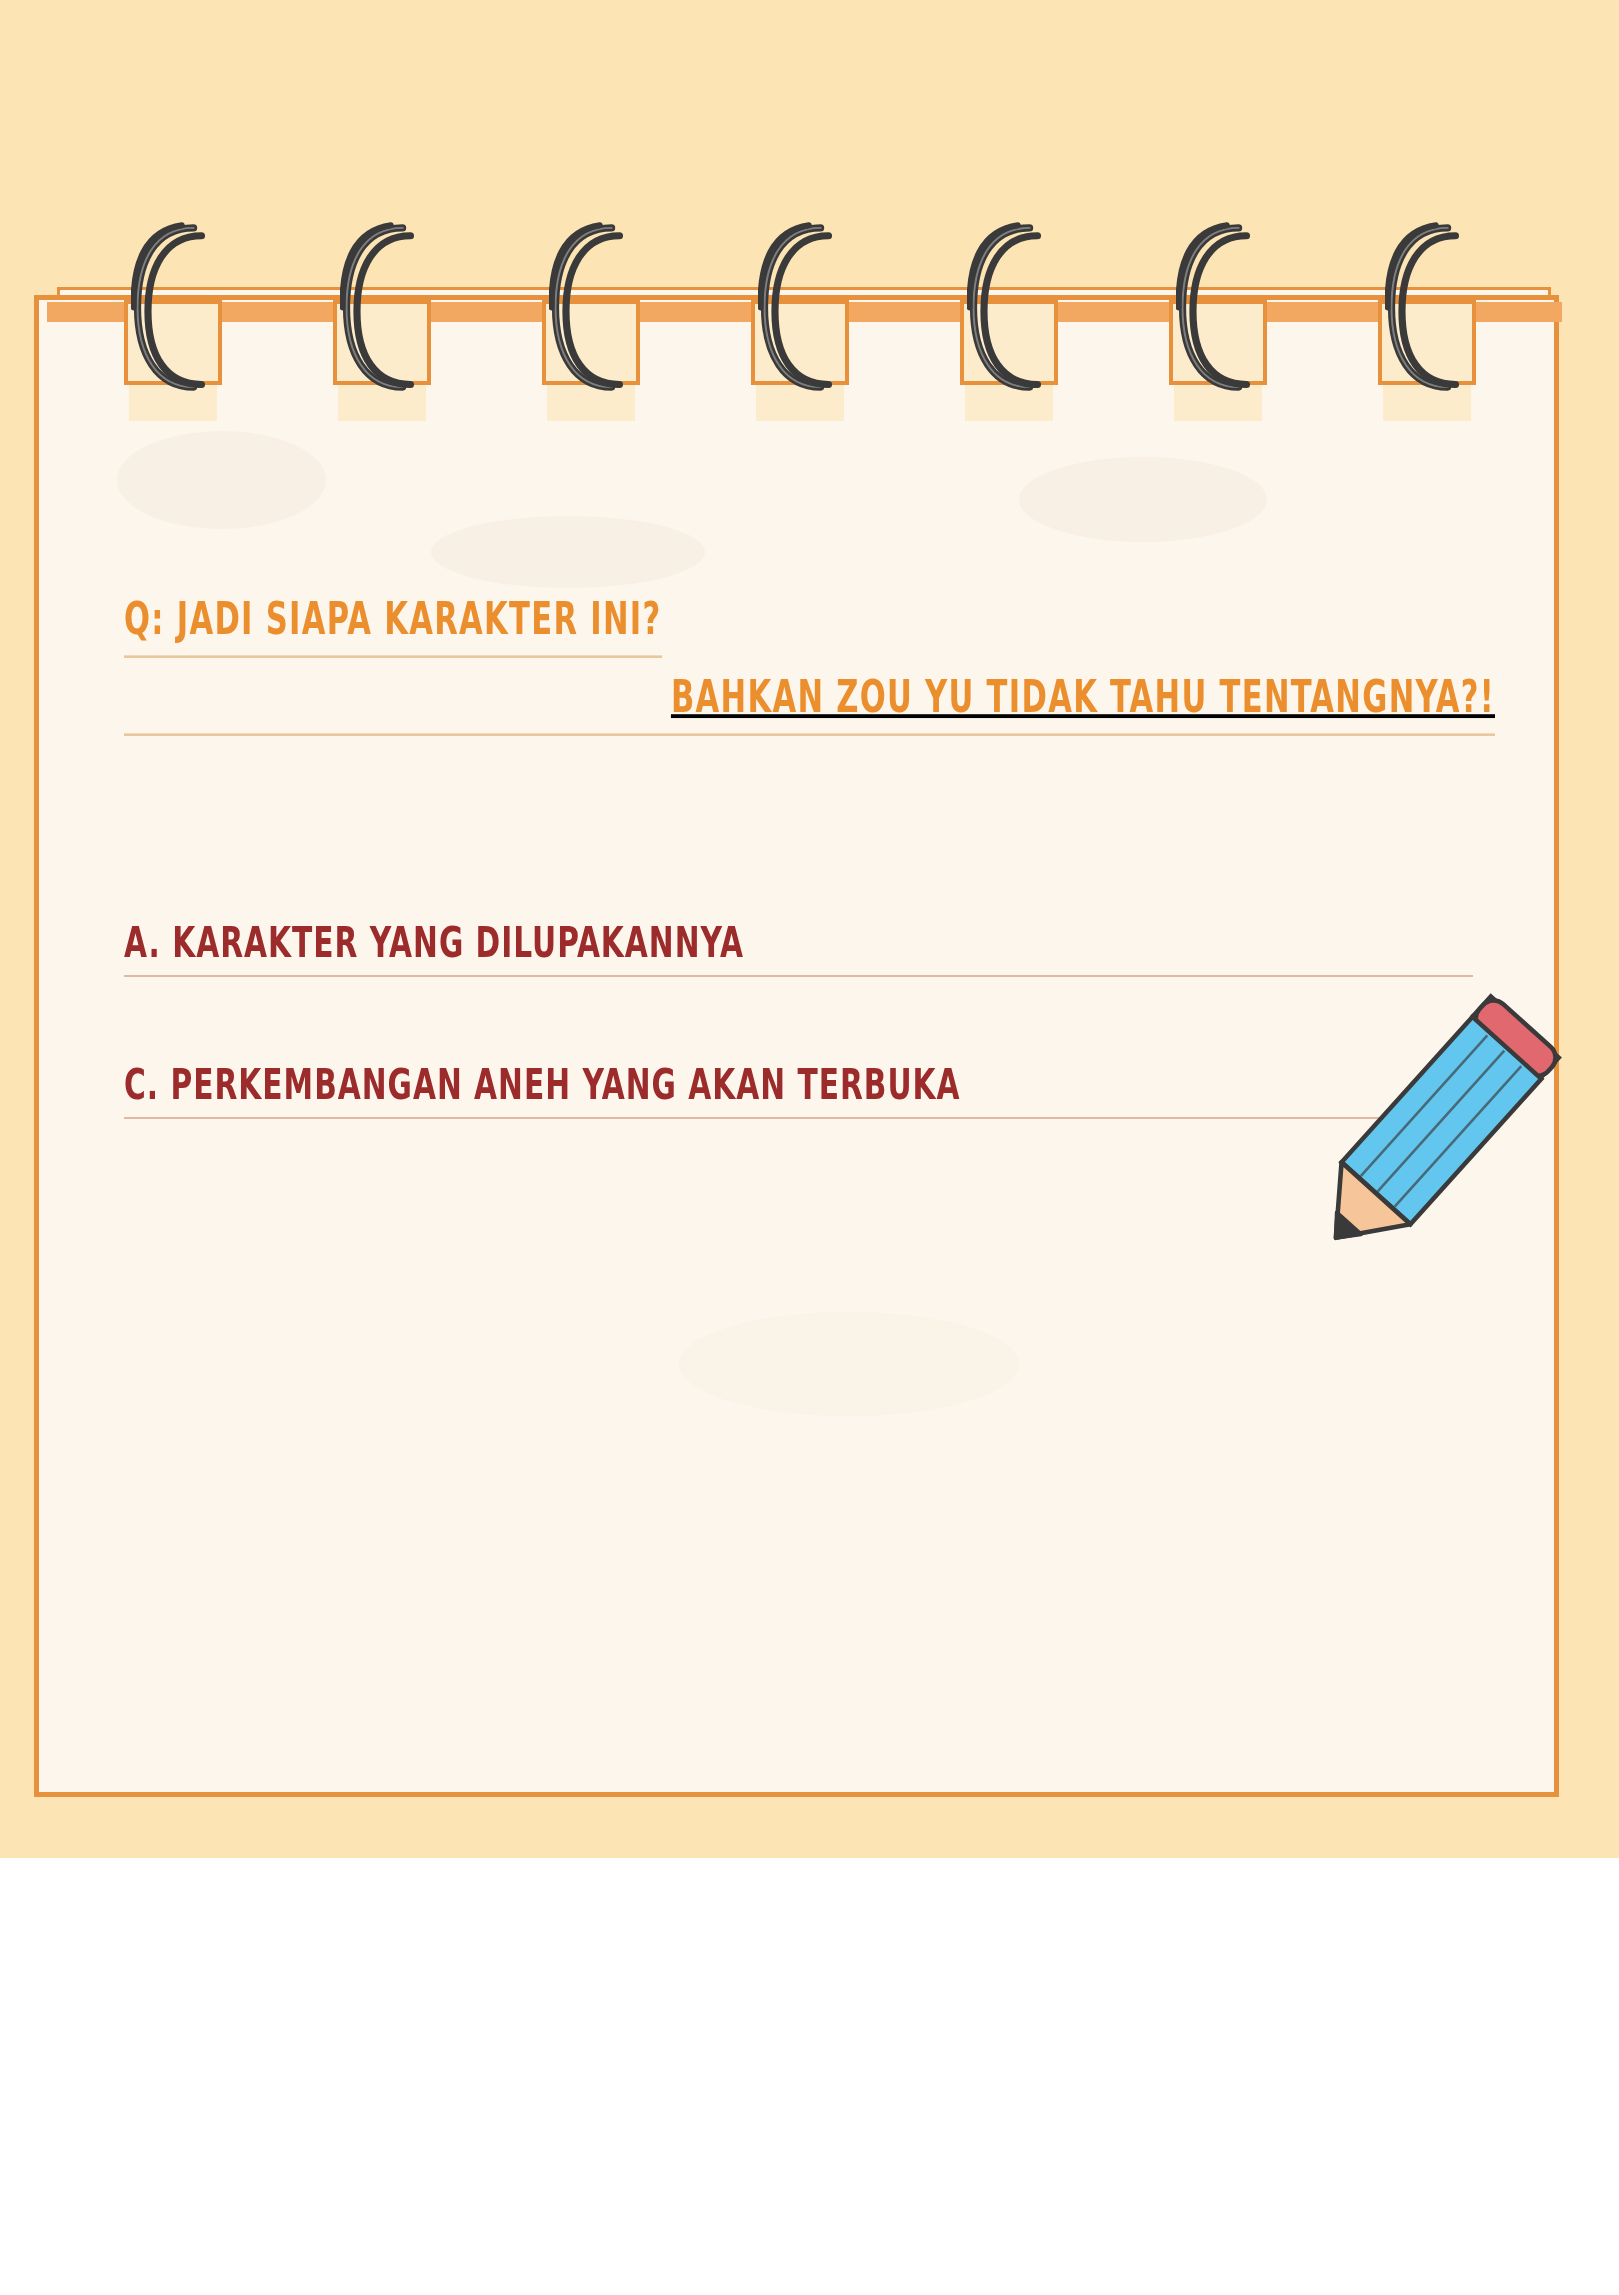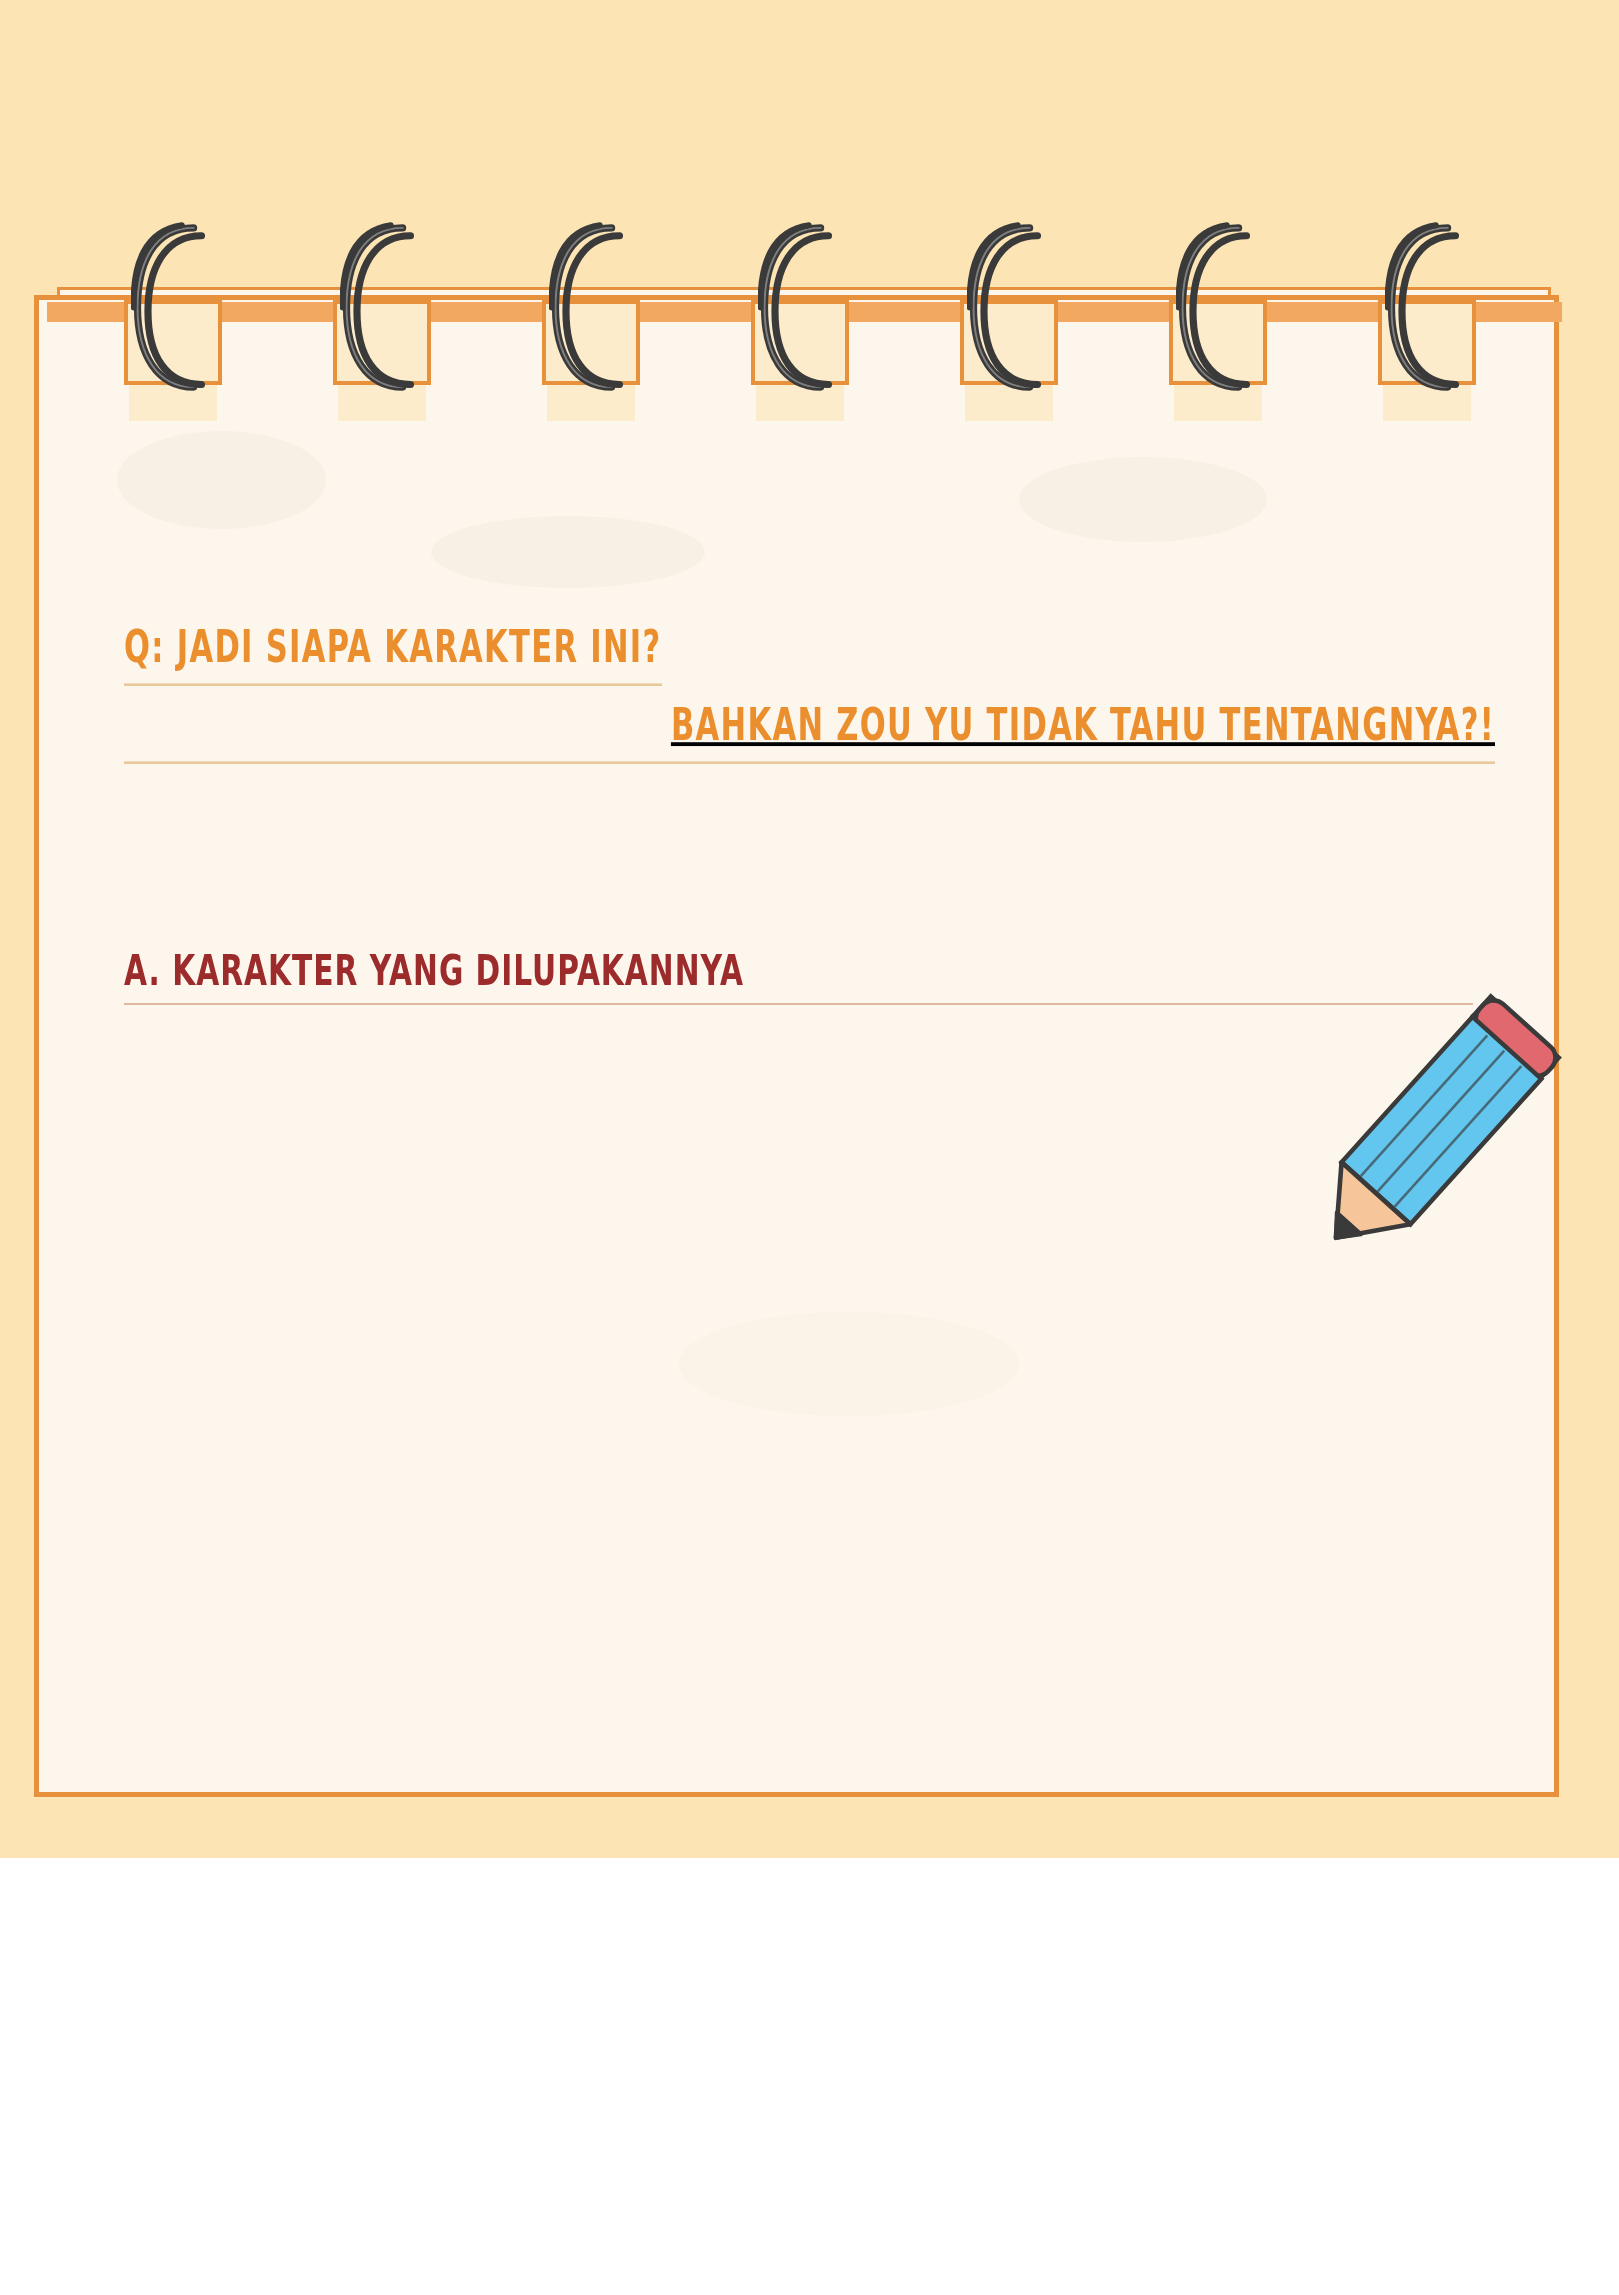--- a/index.html
+++ b/index.html
@@ -99,21 +99,21 @@
     top: 0;
     left: 6.5px;
     width: 77px;
     height: 183px;
   }
 
   
   .content {
     position: absolute;
     left: 124px;
-    top: 635px;
+    top: 607px;
     width: 1371px;
   }
   .q-line {
     position: relative;
     color: #eb8f2e;
     font-family: "DejaVu Sans Condensed", "Liberation Sans", sans-serif;
     font-weight: bold;
     font-size: 34px;
     letter-spacing: 1.3px;
     text-transform: uppercase;
@@ -283,20 +283,24 @@
     <div class="q-wrap2">
       <div class="q-line2">BAHKAN ZOU YU TIDAK TAHU TENTANGNYA?!</div>
     </div>
 
     <div class="option">
       <div class="txt">A. KARAKTER YANG DILUPAKANNYA</div>
       <div class="rule warm"></div>
     </div>
 
 
+    <div class="option">
+      <div class="txt">C. PERKEMBANGAN ANEH YANG AKAN TERBUKA</div>
+      <div class="rule warm"></div>
+    </div>
 
 
 
   </div>
 
   <svg class="pencil" viewBox="0 0 440 500">
     <g transform="rotate(42 220 250)">
 
       <path d="M150 18 h140 a38 38 0 0 1 0 0 v40 h-140 z" fill="#e2686f" stroke="#3a3a3a" stroke-width="7"></path>
       <rect x="150" y="14" width="142" height="52" rx="22" fill="#e2686f" stroke="#3a3a3a" stroke-width="7"></rect>

